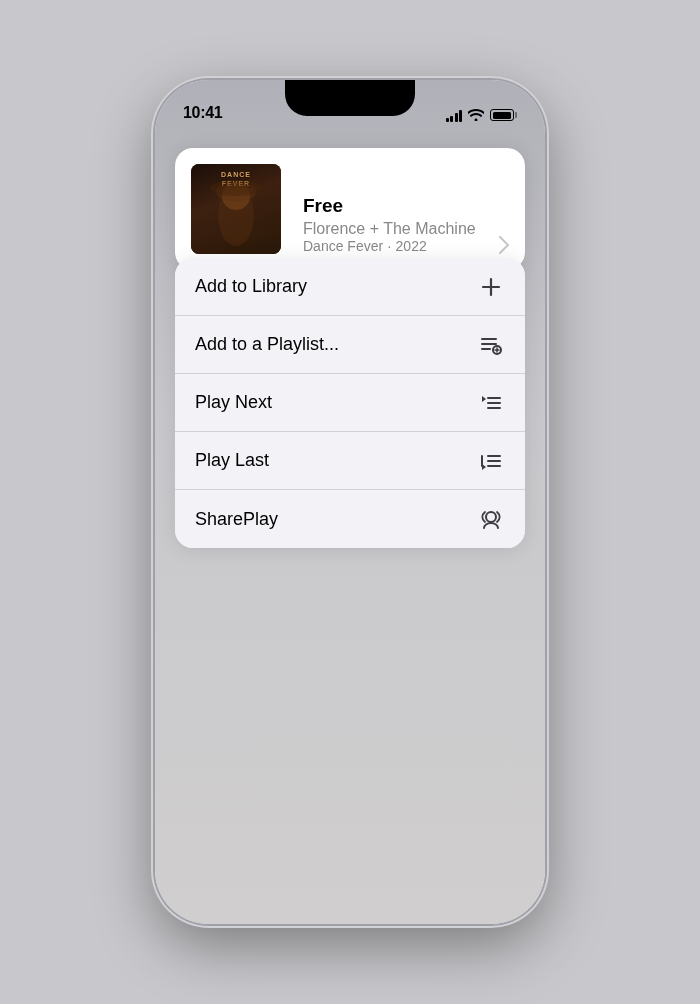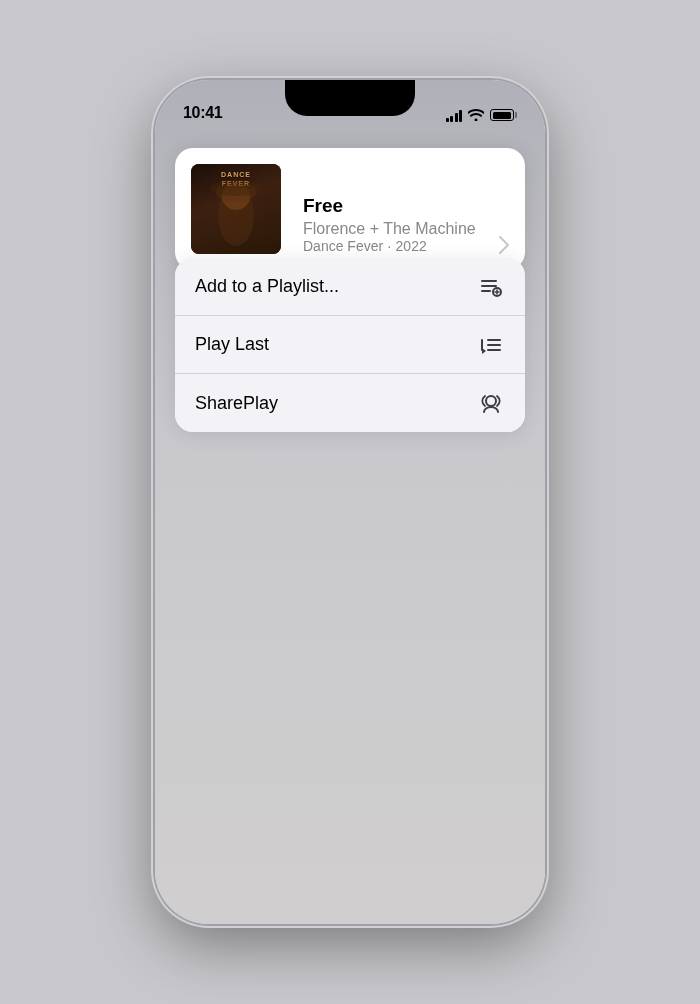--- a/index.html
+++ b/index.html
@@ -311,34 +311,53 @@
     </div>
     <div class="song-chevron">
       <svg width="10" height="18" viewBox="0 0 10 18" fill="none">
         <path d="M1 1L9 9L1 17" stroke="#C7C7CC" stroke-width="2" stroke-linecap="round" stroke-linejoin="round"></path>
       </svg>
     </div>
   </div>
 
   <div class="menu-container">
 
+    <div class="menu-item">
+      <span class="menu-item-label">Add to Library</span>
+      <div class="menu-item-icon">
+        <svg width="20" height="20" viewBox="0 0 20 20" fill="none">
+          <path d="M10 2V18M2 10H18" stroke="#3c3c43" stroke-width="2.2" stroke-linecap="round"></path>
+        </svg>
+      </div>
+    </div>
 
     <div class="menu-item">
       <span class="menu-item-label">Add to a Playlist...</span>
       <div class="menu-item-icon">
         <svg width="22" height="20" viewBox="0 0 22 20" fill="none">
           <line x1="2" y1="4" x2="16" y2="4" stroke="#3c3c43" stroke-width="2" stroke-linecap="round"></line>
           <line x1="2" y1="9" x2="16" y2="9" stroke="#3c3c43" stroke-width="2" stroke-linecap="round"></line>
           <line x1="2" y1="14" x2="10" y2="14" stroke="#3c3c43" stroke-width="2" stroke-linecap="round"></line>
           <circle cx="17" cy="15" r="4" stroke="#3c3c43" stroke-width="2"></circle>
           <path d="M17 13V17M15 15H19" stroke="#3c3c43" stroke-width="1.5" stroke-linecap="round"></path>
         </svg>
       </div>
     </div>
 
+    <div class="menu-item">
+      <span class="menu-item-label">Play Next</span>
+      <div class="menu-item-icon">
+        <svg width="22" height="20" viewBox="0 0 22 20" fill="none">
+          <line x1="8" y1="5" x2="20" y2="5" stroke="#3c3c43" stroke-width="2" stroke-linecap="round"></line>
+          <line x1="8" y1="10" x2="20" y2="10" stroke="#3c3c43" stroke-width="2" stroke-linecap="round"></line>
+          <line x1="8" y1="15" x2="20" y2="15" stroke="#3c3c43" stroke-width="2" stroke-linecap="round"></line>
+          <polygon points="2,3 6,6 2,9" fill="#3c3c43"></polygon>
+        </svg>
+      </div>
+    </div>
 
     <div class="menu-item">
       <span class="menu-item-label">Play Last</span>
       <div class="menu-item-icon">
         <svg width="22" height="20" viewBox="0 0 22 20" fill="none">
           <line x1="8" y1="5" x2="20" y2="5" stroke="#3c3c43" stroke-width="2" stroke-linecap="round"></line>
           <line x1="8" y1="10" x2="20" y2="10" stroke="#3c3c43" stroke-width="2" stroke-linecap="round"></line>
           <line x1="8" y1="15" x2="20" y2="15" stroke="#3c3c43" stroke-width="2" stroke-linecap="round"></line>
           <line x1="2" y1="5" x2="2" y2="15" stroke="#3c3c43" stroke-width="2" stroke-linecap="round"></line>
           <polygon points="2,13 6,16 2,19" fill="#3c3c43"></polygon>

